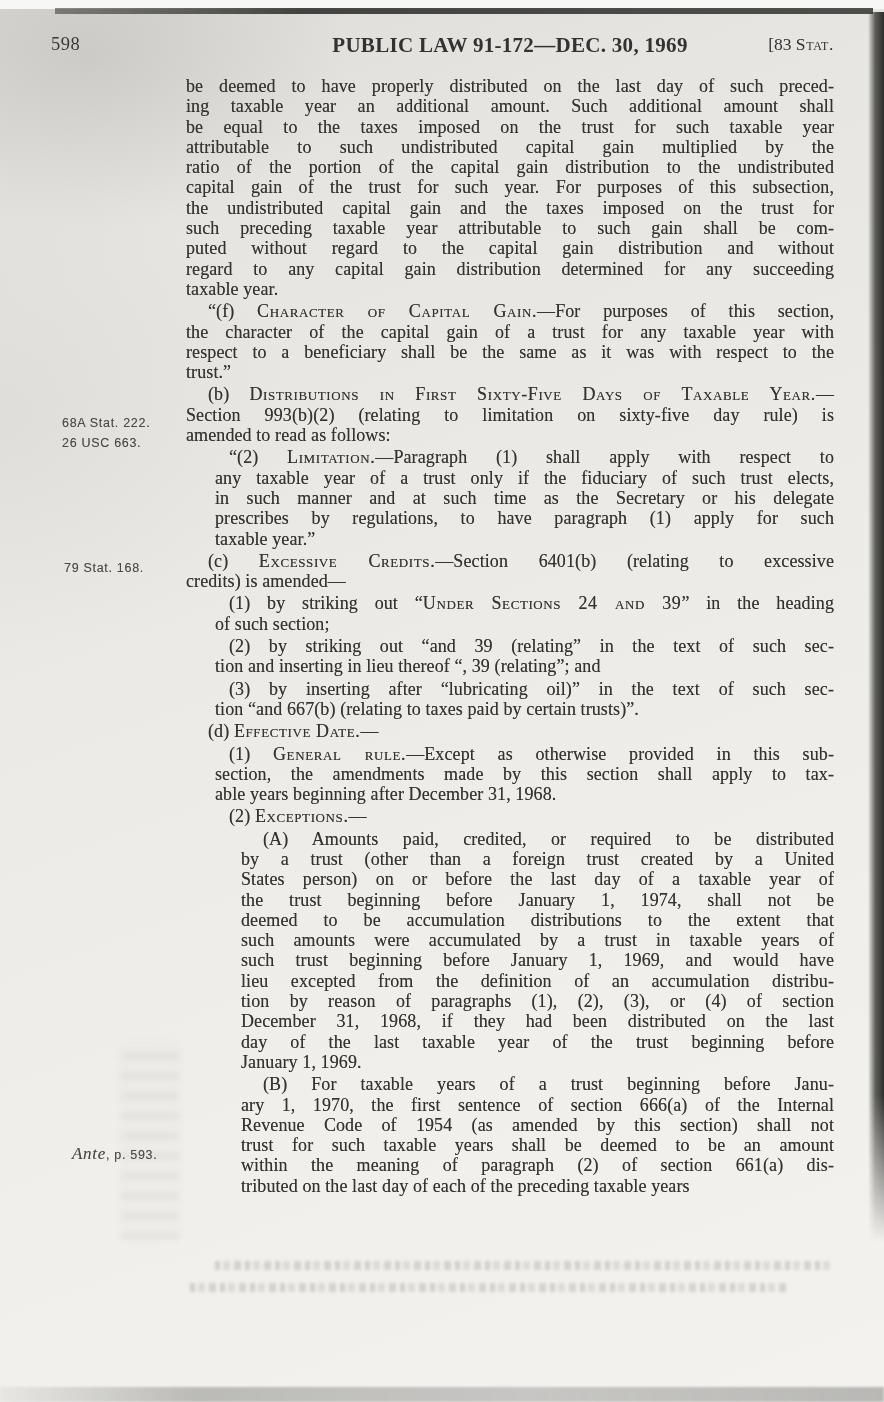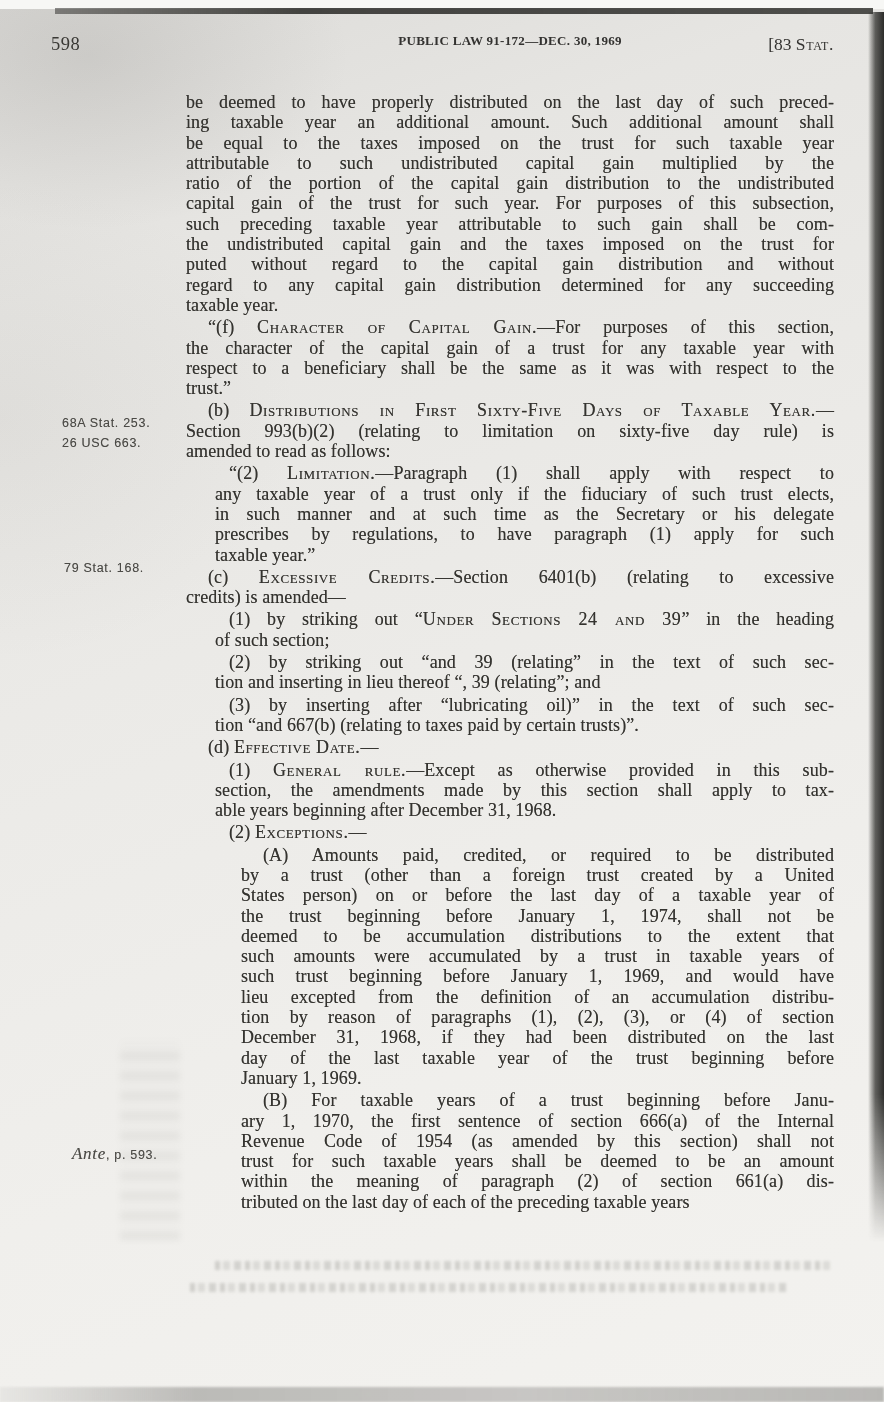--- a/index.html
+++ b/index.html
@@ -24,25 +24,25 @@
   .edge-right-band { position: absolute; right: 0; top: 12px; width: 16px; height: 1230px;
     background: linear-gradient(to right, rgba(48,48,45,0) 0%, rgba(48,48,45,0.75) 45%, rgba(28,28,26,0.92) 100%);
     -webkit-mask-image: linear-gradient(to bottom, #000 88%, transparent 100%);
     mask-image: linear-gradient(to bottom, #000 88%, transparent 100%); }
   .edge-bottom-band { position: absolute; left: 0; top: 1387px; width: 884px; height: 15px;
     background: linear-gradient(to right, rgba(150,149,146,0.10), rgba(135,134,131,0.50) 22%, rgba(148,147,144,0.45) 60%, rgba(138,137,134,0.55));
     filter: blur(1px); }
   
   .pageno { position: absolute; left: 51px; top: 34px; font-size: 18.5px; letter-spacing: 0.5px; color: #3a3935; }
   .runhead { position: absolute; left: 186px; top: 33px; width: 648px; text-align: center;
-    font-size: 13px; font-weight: bold; letter-spacing: 0.3px; color: #333230; }
+    font-size: 21px; font-weight: bold; letter-spacing: 0.3px; color: #333230; }
   .stat-cite { position: absolute; left: 186px; top: 34px; width: 648px; text-align: right;
     font-size: 17.5px; color: #333230; }
   
-  .column { position: absolute; left: 186px; top: 92px; width: 648px; }
+  .column { position: absolute; left: 186px; top: 76px; width: 648px; }
   .block { margin-bottom: 2px; }
   .ln {
     font-size: 18px; line-height: 20.3px;
     text-align: justify; text-align-last: justify;
     white-space: normal; letter-spacing: 0.1px;
     text-shadow: 0 0 0.5px rgba(40,39,36,0.55);
   }
   .ln.last { text-align-last: left; }
   .ind-sect.ln-first { padding-left: 22px; }
   .ind-quote { padding-left: 29px; } .ind-quote.ln-first { padding-left: 43px; }
@@ -73,41 +73,41 @@
   <div class="edge-top-line"></div>
   <div class="edge-right-band"></div>
   <div class="edge-bottom-band"></div>
 
   <div class="pageno">598</div>
   <div class="runhead">PUBLIC LAW 91-172—DEC. 30, 1969</div>
   <div class="stat-cite"><span>[83 </span><span class="sc">Stat.</span></div>
 
   <div>
       <div class="mnote" style="top: 413px; left: 62px;">
-        <div>68A Stat. 253.</div>
+        <div>68A Stat. 222.</div>
         <div>26 USC 663.</div>
       </div>
       <div class="mnote" style="top: 558px; left: 64px;">
         <div>79 Stat. 168.</div>
       </div>
       <div class="mnote" style="top: 1144px; left: 72px;">
         <div><i>Ante</i>, p. 593.</div>
       </div>
     </div>
 
   <div class="column">
       <div class="block">
         <div class="ln ind-cont ln-first"><span>be deemed to have properly distributed on the last day of such preced-</span></div>
         <div class="ln ind-cont"><span>ing taxable year an additional amount. Such additional amount shall</span></div>
         <div class="ln ind-cont"><span>be equal to the taxes imposed on the trust for such taxable year</span></div>
         <div class="ln ind-cont"><span>attributable to such undistributed capital gain multiplied by the</span></div>
         <div class="ln ind-cont"><span>ratio of the portion of the capital gain distribution to the undistributed</span></div>
         <div class="ln ind-cont"><span>capital gain of the trust for such year. For purposes of this subsection,</span></div>
+        <div class="ln ind-cont"><span>the undistributed capital gain and the taxes imposed on the trust for</span></div>
         <div class="ln ind-cont"><span>such preceding taxable year attributable to such gain shall be com-</span></div>
-        <div class="ln ind-cont"><span>the undistributed capital gain and the taxes imposed on the trust for</span></div>
         <div class="ln ind-cont"><span>puted without regard to the capital gain distribution and without</span></div>
         <div class="ln ind-cont"><span>regard to any capital gain distribution determined for any succeeding</span></div>
         <div class="ln ind-cont last"><span>taxable year.</span></div>
       </div>
       <div class="block">
         <div class="ln ind-sect ln-first"><span>“(f) </span><span class="sc">Character of Capital Gain.</span><span>—For purposes of this section,</span></div>
         <div class="ln ind-sect"><span>the character of the capital gain of a trust for any taxable year with</span></div>
         <div class="ln ind-sect"><span>respect to a beneficiary shall be the same as it was with respect to the</span></div>
         <div class="ln ind-sect last"><span>trust.”</span></div>
       </div>

